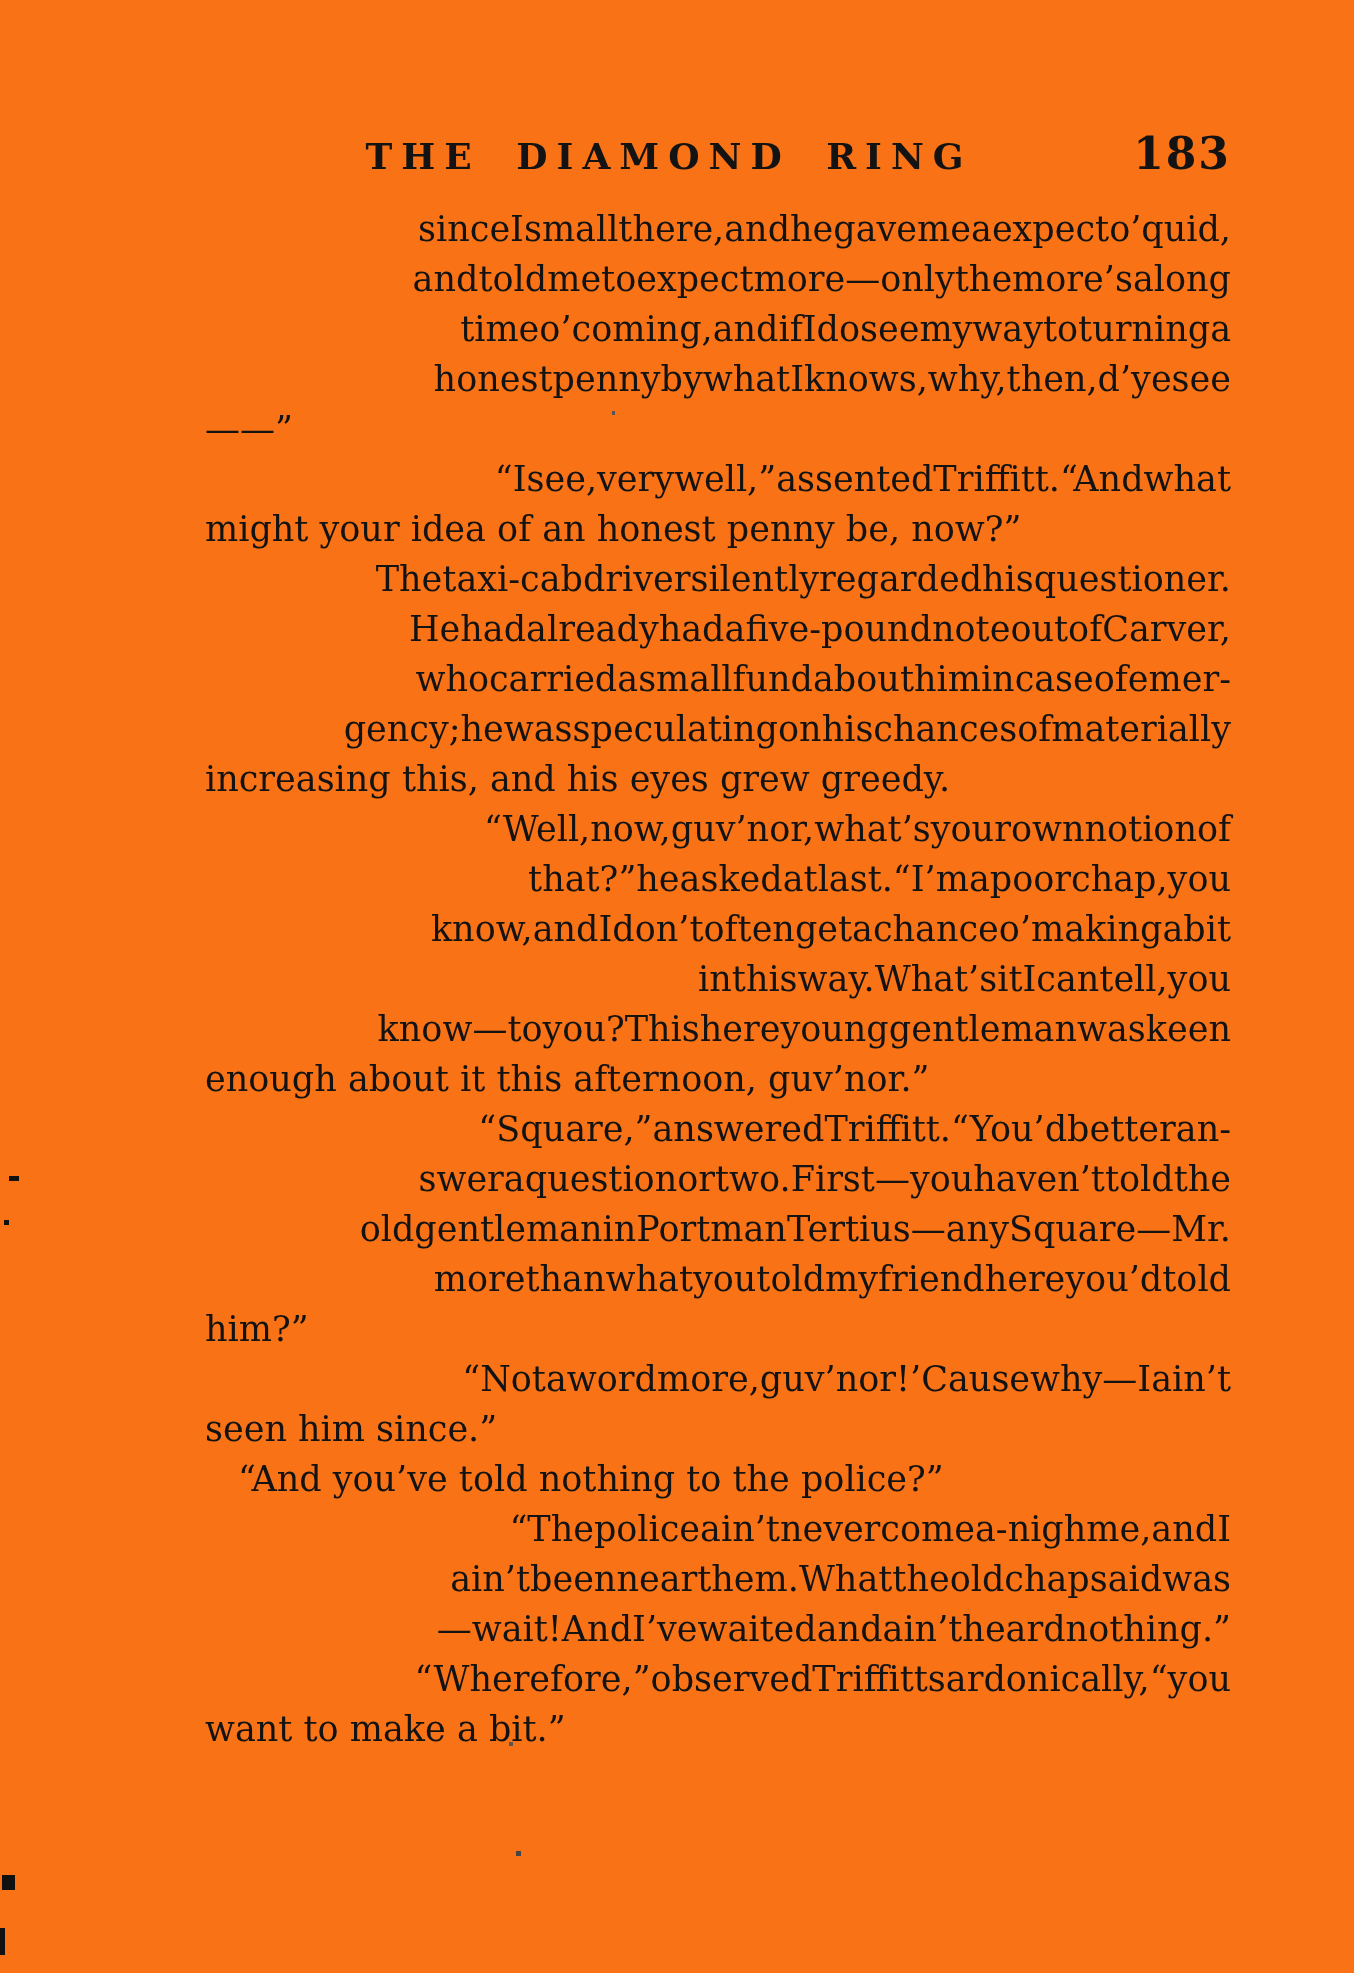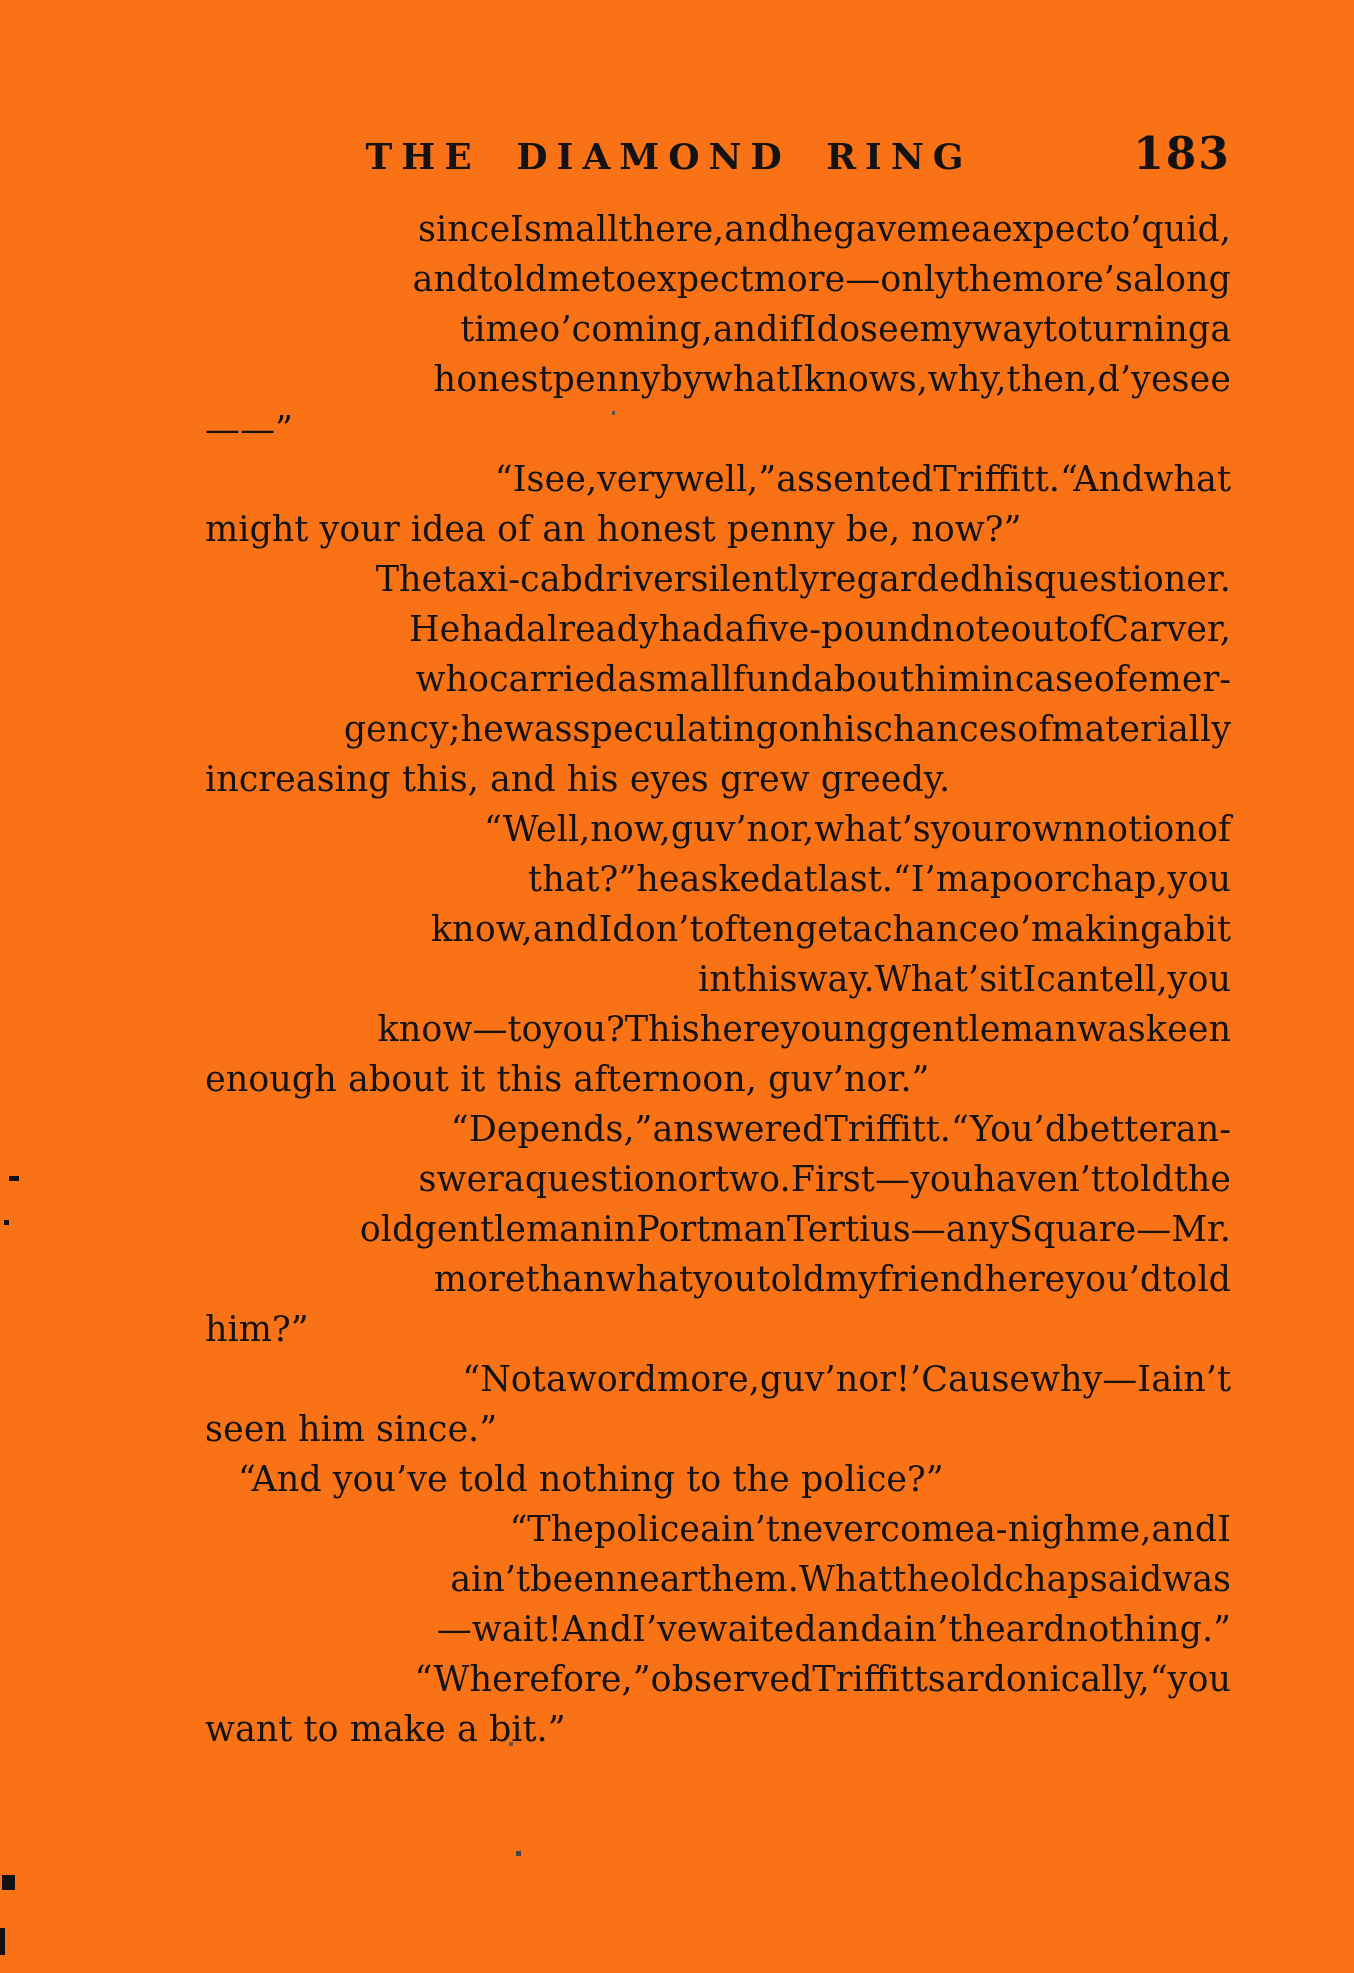--- a/index.html
+++ b/index.html
@@ -80,21 +80,21 @@
         <div class="line jline"><span>He</span><span>had</span><span>already</span><span>had</span><span>a</span><span>five-pound</span><span>note</span><span>out</span><span>of</span><span>Carver,</span></div>
         <div class="line jline"><span>who</span><span>carried</span><span>a</span><span>small</span><span>fund</span><span>about</span><span>him</span><span>in</span><span>case</span><span>of</span><span>emer-</span></div>
         <div class="line jline"><span>gency;</span><span>he</span><span>was</span><span>speculating</span><span>on</span><span>his</span><span>chances</span><span>of</span><span>materially</span></div>
         <div class="line">increasing this, and his eyes grew greedy.</div>
         <div class="line jline indent"><span>“Well,</span><span>now,</span><span>guv’nor,</span><span>what’s</span><span>your</span><span>own</span><span>notion</span><span>of</span></div>
         <div class="line jline"><span>that?”</span><span>he</span><span>asked</span><span>at</span><span>last.</span><span>“I’m</span><span>a</span><span>poor</span><span>chap,</span><span>you</span></div>
         <div class="line jline"><span>know,</span><span>and</span><span>I</span><span>don’t</span><span>often</span><span>get</span><span>a</span><span>chance</span><span>o’</span><span>making</span><span>a</span><span>bit</span></div>
         <div class="line jline"><span>in</span><span>this</span><span>way.</span><span>What’s</span><span>it</span><span>I</span><span>can</span><span>tell,</span><span>you</span></div>
         <div class="line jline"><span>know—to</span><span>you?</span><span>This</span><span>here</span><span>young</span><span>gentleman</span><span>was</span><span>keen</span></div>
         <div class="line">enough about it this afternoon, guv’nor.”</div>
-        <div class="line jline indent"><span>“Depends,”</span><span>answered</span><span>Triffitt.</span><span>“You’d</span><span>better</span><span>an-</span></div>
+        <div class="line jline indent"><span>“Square,”</span><span>answered</span><span>Triffitt.</span><span>“You’d</span><span>better</span><span>an-</span></div>
         <div class="line jline"><span>swer</span><span>a</span><span>question</span><span>or</span><span>two.</span><span>First—you</span><span>haven’t</span><span>told</span><span>the</span></div>
         <div class="line jline"><span>old</span><span>gentleman</span><span>in</span><span>Portman</span><span>Tertius—any</span><span>Square—Mr.</span></div>
         <div class="line jline"><span>more</span><span>than</span><span>what</span><span>you</span><span>told</span><span>my</span><span>friend</span><span>here</span><span>you’d</span><span>told</span></div>
         <div class="line">him?”</div>
         <div class="line jline indent"><span>“Not</span><span>a</span><span>word</span><span>more,</span><span>guv’nor!</span><span>’Cause</span><span>why—I</span><span>ain’t</span></div>
         <div class="line">seen him since.”</div>
         <div class="line indent">“And you’ve told nothing to the police?”</div>
         <div class="line jline indent"><span>“The</span><span>police</span><span>ain’t</span><span>never</span><span>come</span><span>a-nigh</span><span>me,</span><span>and</span><span>I</span></div>
         <div class="line jline"><span>ain’t</span><span>been</span><span>near</span><span>them.</span><span>What</span><span>the</span><span>old</span><span>chap</span><span>said</span><span>was</span></div>
         <div class="line jline"><span>—wait!</span><span>And</span><span>I’ve</span><span>waited</span><span>and</span><span>ain’t</span><span>heard</span><span>nothing.”</span></div>

